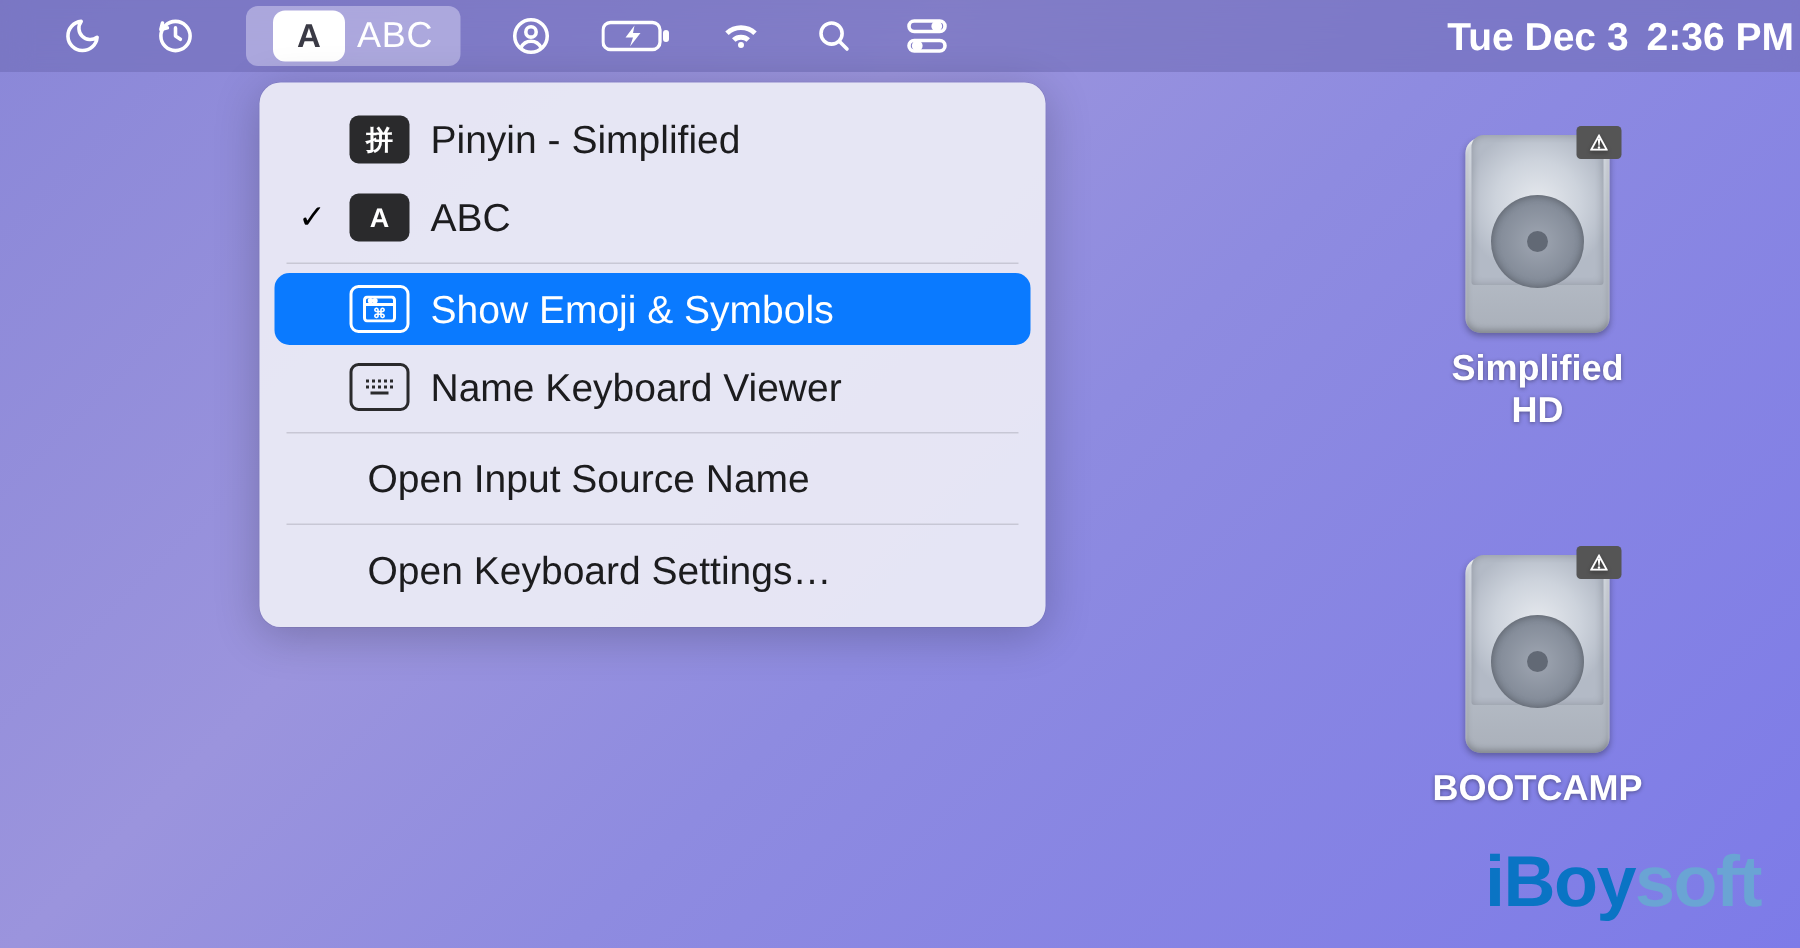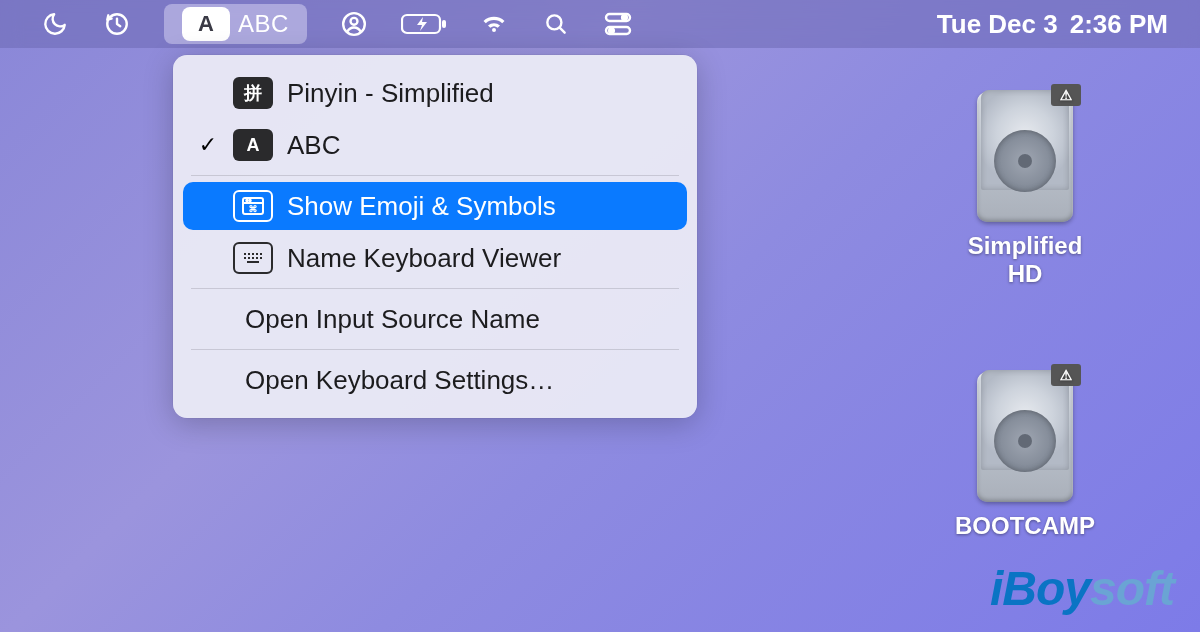--- a/index.html
+++ b/index.html
@@ -70,21 +70,21 @@
     letter-spacing: 0.5px;
   }
 
   .clock {
     display: flex;
     align-items: center;
     gap: 12px;
     color: #fff;
     font-size: 26px;
     font-weight: 600;
-    margin-right: 32px;
+    margin-right: 4px;
     white-space: nowrap;
   }
 
   
   .dropdown {
     position: absolute;
     top: 55px;
     left: 173px;
     width: 524px;
     background: rgba(235,235,245,0.94);
@@ -210,21 +210,20 @@
     font-size: 14px;
     font-weight: 700;
   }
 
   
   .watermark {
     position: absolute;
     right: 26px;
     bottom: 16px;
     font-size: 48px;
-    font-style: italic;
     font-weight: 800;
     letter-spacing: -1px;
   }
   .watermark .i1 { color: #0a74c4; }
   .watermark .soft { color: #6aa4d4; font-weight: 700; }
 
   
   svg.stroke { stroke: currentColor; stroke-width: 2.2; fill: none; stroke-linecap: round; stroke-linejoin: round; }
 </style>
 </head>

